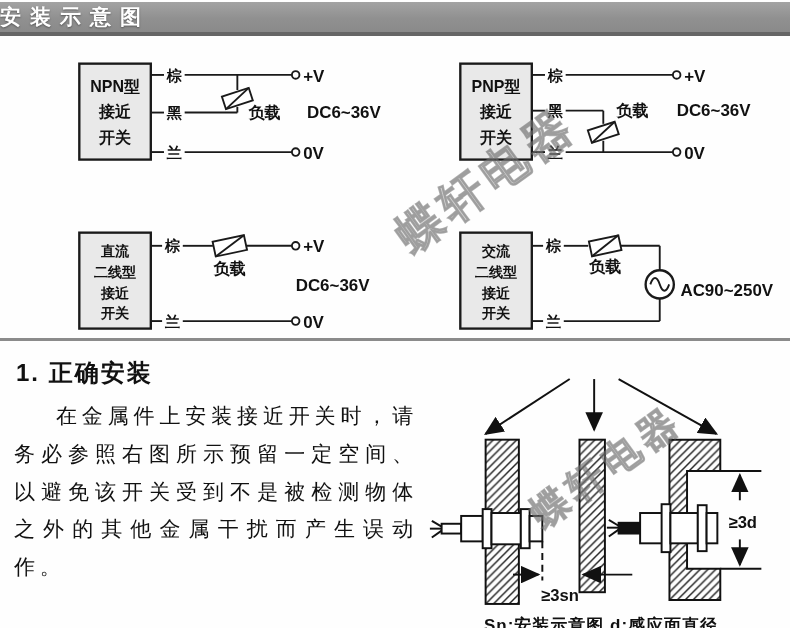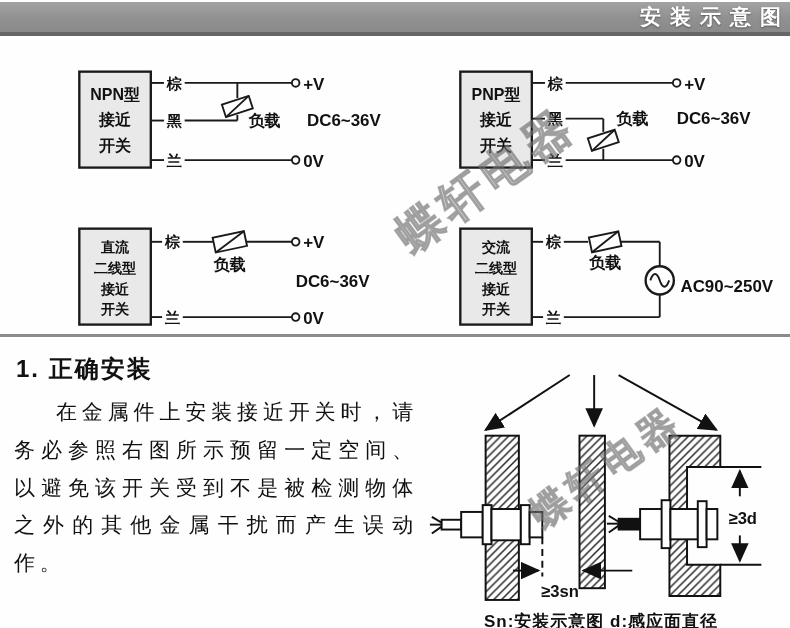--- a/index.html
+++ b/index.html
@@ -1,24 +1,24 @@
 <!DOCTYPE html>
 <html><head>
 <meta charset="utf-8">
 <style>
   html,body{margin:0;padding:0;background:#ffffff;}
   .page{width:790px;height:628px;position:relative;overflow:hidden;background:#fefefe;
         font-family:"Liberation Sans", sans-serif;color:#111;}
   
   .titlebar{height:30px;margin-top:2px;background:linear-gradient(180deg,#a3a3a3 0%,#909090 55%,#8a8a8a 100%);
-            border-bottom:4px solid #666;display:flex;align-items:center;justify-content:flex-end;}
+            border-bottom:4px solid #666;display:flex;align-items:center;justify-content:flex-start;}
   .titlebar .t{color:#fff;font-size:21px;font-weight:bold;letter-spacing:9px;
                text-shadow:0 1px 2px rgba(0,0,0,.4);}
   
-  .wiring-grid{display:grid;grid-template-columns:395px 395px;row-gap:46px;padding-top:30px;border-radius:18px;}
+  .wiring-grid{display:grid;grid-template-columns:395px 395px;row-gap:58px;padding-top:22px;border-radius:18px;}
   .wcell{height:111px;}
   .wcell svg{display:block;}
   .wcell.c1 svg{margin-left:62px;}
   .wcell.c2 svg{margin-left:48px;}
   svg text{font-family:"Liberation Sans", sans-serif;}
   .divider{border-top:3px solid #8b8b8b;}
   
   .bottom{display:flex;padding:4px 6px 0 14px;}
   .left-col{width:404px;}
   .sec-heading{font-size:24px;font-weight:bold;margin:12px 0 8px 2px;letter-spacing:2px;}

